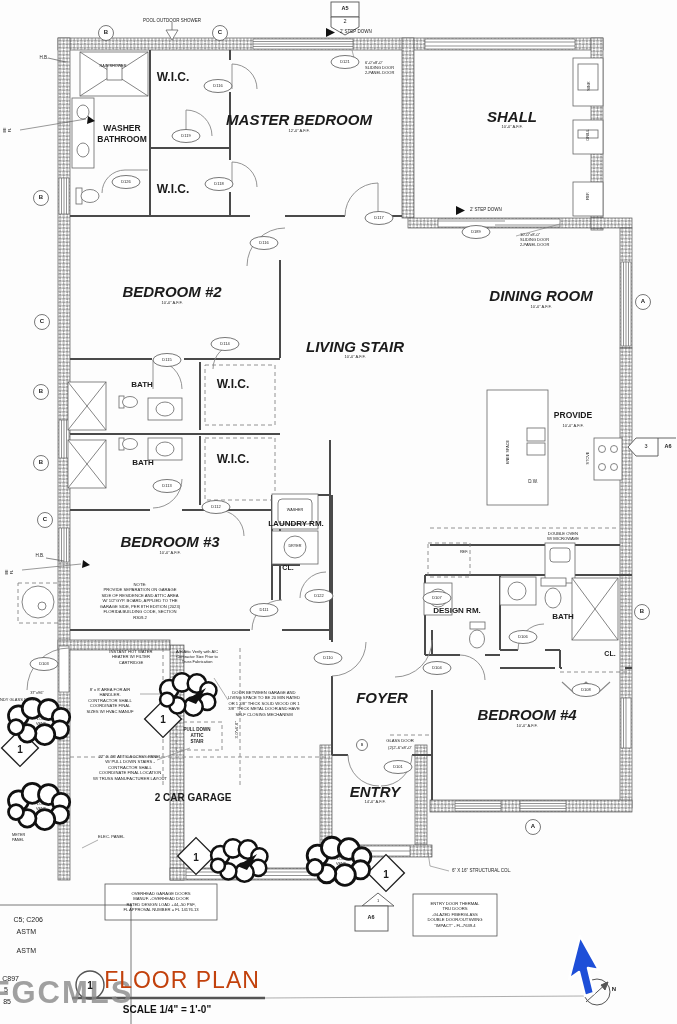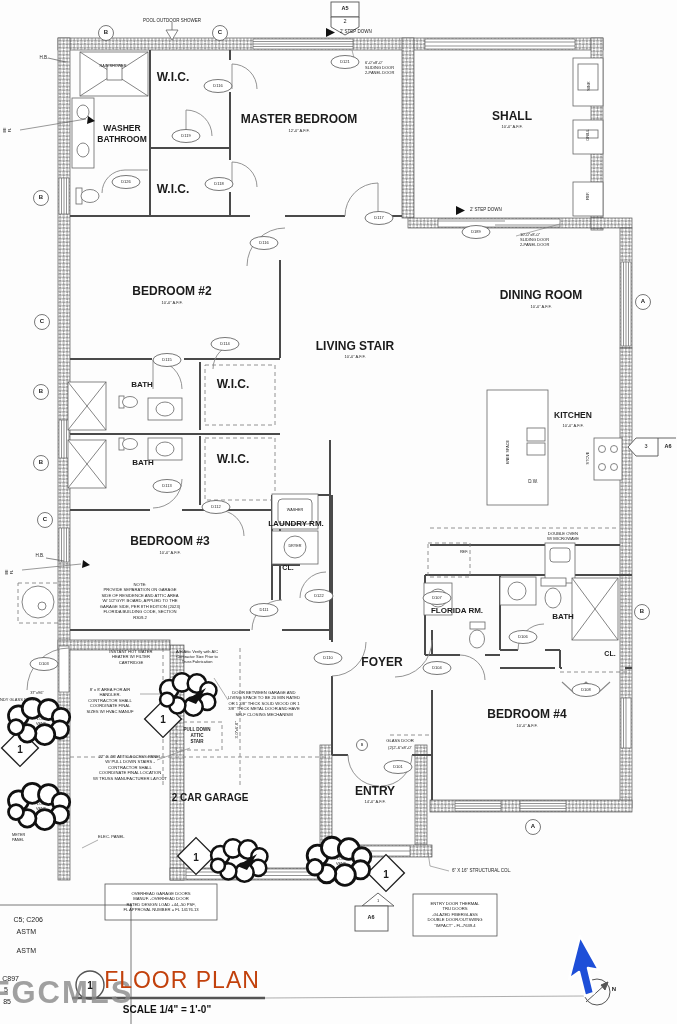--- a/index.html
+++ b/index.html
@@ -4,21 +4,21 @@
 <style>
   html,body{margin:0;padding:0;background:#fff;}
   #sheet{position:relative;width:677px;height:1024px;background:#fdfdfd;overflow:hidden;
          font-family:"Liberation Sans",sans-serif;}
   #plan-svg{position:absolute;left:0;top:0;}
   .lbl{position:absolute;transform:translate(-50%,-50%);font-family:"Liberation Sans",sans-serif;
        font-size:5px;color:#1b1b1b;white-space:pre;text-align:center;line-height:1.3;}
   .b{font-weight:bold;}
   .s38{font-size:3.8px;} .s4{font-size:4px;} .s42{font-size:4.2px;} .s45{font-size:4.5px;}
   .s55{font-size:5.5px;} .s6{font-size:6px;} .s7{font-size:7px;} .s75{font-size:12px;}
-  .s8{font-size:8px;} .s85{font-size:8.5px;} .s9{font-size:12px;} .s10{font-size:10px;}
+  .s8{font-size:8px;} .s85{font-size:8.5px;} .s9{font-size:15px;font-style:italic;} .s10{font-size:10px;}
   .vert{transform:translate(-50%,-50%) rotate(-90deg);}
   .la{transform:translate(0,-50%);text-align:left;}
   .ra{transform:translate(-100%,-50%);text-align:right;}
   .title-big{font-size:23px;font-weight:normal;letter-spacing:1px;color:#c2410c;}
   .title-scale{font-size:10px;font-weight:bold;color:#111;}
   .watermark{font-size:31px;font-weight:bold;color:#8a8a8a;opacity:.8;letter-spacing:2px;}
 </style>
 </head>
 <body>
 
@@ -394,21 +394,21 @@
 <span class="lbl s75 b" style="left:233px;top:385px">W.I.C.</span>
 <span class="lbl s8 b" style="left:143px;top:463px">BATH</span>
 <span class="lbl s75 b" style="left:233px;top:460px">W.I.C.</span>
 <span class="lbl s4" style="left:167px;top:486px">D113</span>
 <span class="lbl s4" style="left:216px;top:507px">D112</span>
 
 <span class="lbl s9 b" style="left:541px;top:296px">DINING ROOM</span>
 <span class="lbl s4" style="left:541px;top:307px">10'-0" A.F.F.</span>
 <span class="lbl s9 b" style="left:355px;top:347px">LIVING STAIR</span>
 <span class="lbl s4" style="left:355px;top:357px">10'-0" A.F.F.</span>
-<span class="lbl s85 b" style="left:573px;top:416px">KITCHEN</span>
+<span class="lbl s85 b" style="left:573px;top:416px">PROVIDE</span>
 <span class="lbl s4" style="left:573px;top:426px">10'-0" A.F.F.</span>
 <span class="lbl s38 vert" style="left:508px;top:452px">KNEE SPACE</span>
 <span class="lbl s45" style="left:533px;top:482px">D.W.</span>
 <span class="lbl s38 vert" style="left:588px;top:458px">STOVE</span>
 <span class="lbl s6 b" style="left:643px;top:302px">A</span>
 <span class="lbl s55" style="left:646px;top:447px">3</span>
 <span class="lbl s55 b" style="left:668px;top:447px">A6</span>
 <span class="lbl s6 b" style="left:642px;top:612px">B</span>
 
 <span class="lbl s8 b" style="left:296px;top:524px">LAUNDRY RM.</span>
@@ -424,29 +424,29 @@
 W/ 1/2"GYP. BOARD, APPLIED TO THE
 GARAGE SIDE, PER 8TH EDITION (2023)
 FLORIDA BUILDING CODE, SECTION
 R309.2</span>
 <span class="lbl s4" style="left:264px;top:610px">D111</span>
 
 <span class="lbl s42" style="left:563px;top:536px">DOUBLE OVEN
 W/ MICROWAVE</span>
 <span class="lbl s38" style="left:464px;top:552px">REF.</span>
 <span class="lbl s4" style="left:437px;top:598px">D107</span>
-<span class="lbl s8 b" style="left:457px;top:611px">FLORIDA RM.</span>
+<span class="lbl s8 b" style="left:457px;top:611px">DESIGN RM.</span>
 <span class="lbl s8 b" style="left:563px;top:617px">BATH</span>
 <span class="lbl s4" style="left:523px;top:637px">D106</span>
 <span class="lbl s7 b" style="left:610px;top:654px">CL.</span>
 <span class="lbl s4" style="left:586px;top:690px">D108</span>
 <span class="lbl s9 b" style="left:527px;top:715px">BEDROOM #4</span>
 <span class="lbl s4" style="left:527px;top:726px">10'-0" A.F.F.</span>
 
-<span class="lbl s9 b" style="left:382px;top:663px">FOYER</span>
+<span class="lbl s9 b" style="left:382px;top:698px">FOYER</span>
 <span class="lbl s4" style="left:328px;top:658px">D110</span>
 <span class="lbl s4" style="left:437px;top:668px">D104</span>
 <span class="lbl s38" style="left:362px;top:745px">B</span>
 <span class="lbl s42" style="left:400px;top:741px">GLASS DOOR</span>
 <span class="lbl s42" style="left:400px;top:748px">(2)2'-6"x8'-0"</span>
 <span class="lbl s4" style="left:398px;top:767px">D101</span>
 <span class="lbl s9 b" style="left:375px;top:792px">ENTRY</span>
 <span class="lbl s4" style="left:375px;top:802px">14'-0" A.F.F.</span>
 
 <span class="lbl s42" style="left:131px;top:657px">INSTANT HOT WATER
@@ -469,21 +469,21 @@
 W/ PULL DOWN STAIRS -
 CONTRACTOR SHALL
 COORDINATE FINAL LOCATION
 W/ TRUSS MANUFACTURER LAYOUT</span>
 <span class="lbl s42" style="left:264px;top:704px">DOOR BETWEEN GARAGE AND
 LIVING SPACE TO BE 20 MIN RATED
 OR 1 3/8" THICK SOLID WOOD OR 1
 3/8" THICK METAL DOOR AND HAVE
 SELF CLOSING MECHANISM</span>
 <span class="lbl s38 vert" style="left:237px;top:730px">3'-0"x6'-8"</span>
-<span class="lbl s10 b" style="left:210px;top:797px">2 CAR GARAGE</span>
+<span class="lbl s10 b" style="left:193px;top:797px">2 CAR GARAGE</span>
 <span class="lbl s38 la" style="left:12px;top:838px">METER
 PANEL</span>
 <span class="lbl s42 la" style="left:98px;top:837px">ELEC. PANEL</span>
 
 <span class="lbl s38" style="left:41px;top:722px">FLOOD
 VENT</span>
 <span class="lbl s10 b" style="left:20px;top:749px">1</span>
 <span class="lbl s38" style="left:41px;top:807px">FLOOD
 VENT</span>
 <span class="lbl s10 b" style="left:196px;top:857px">1</span>

